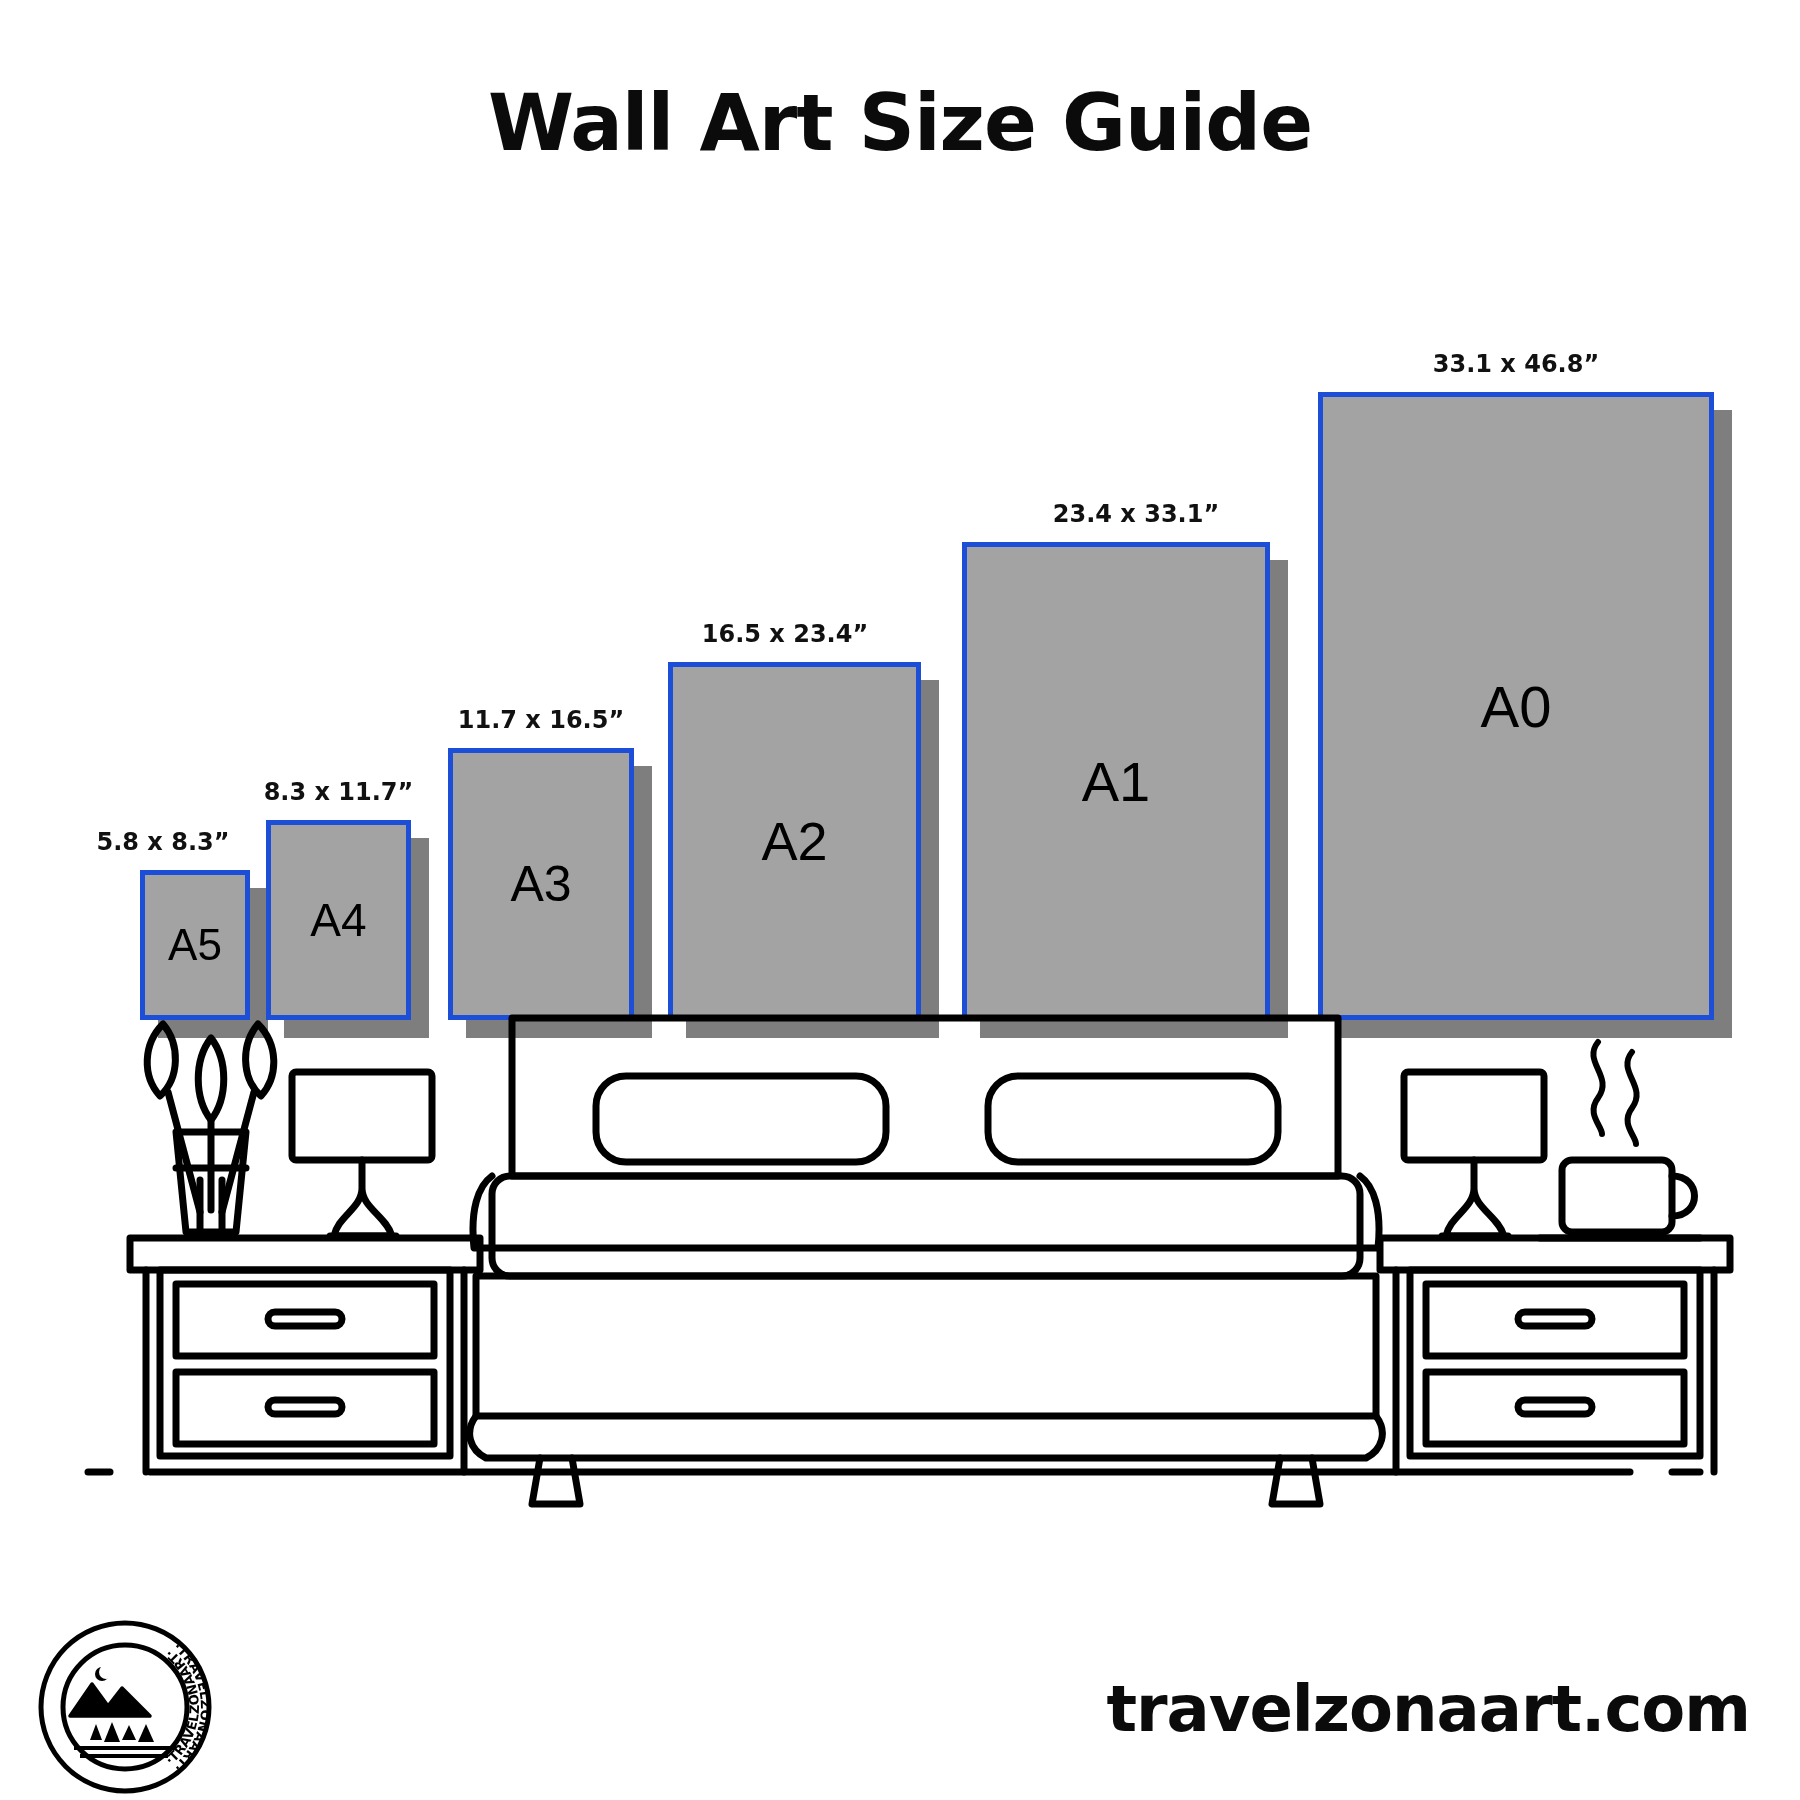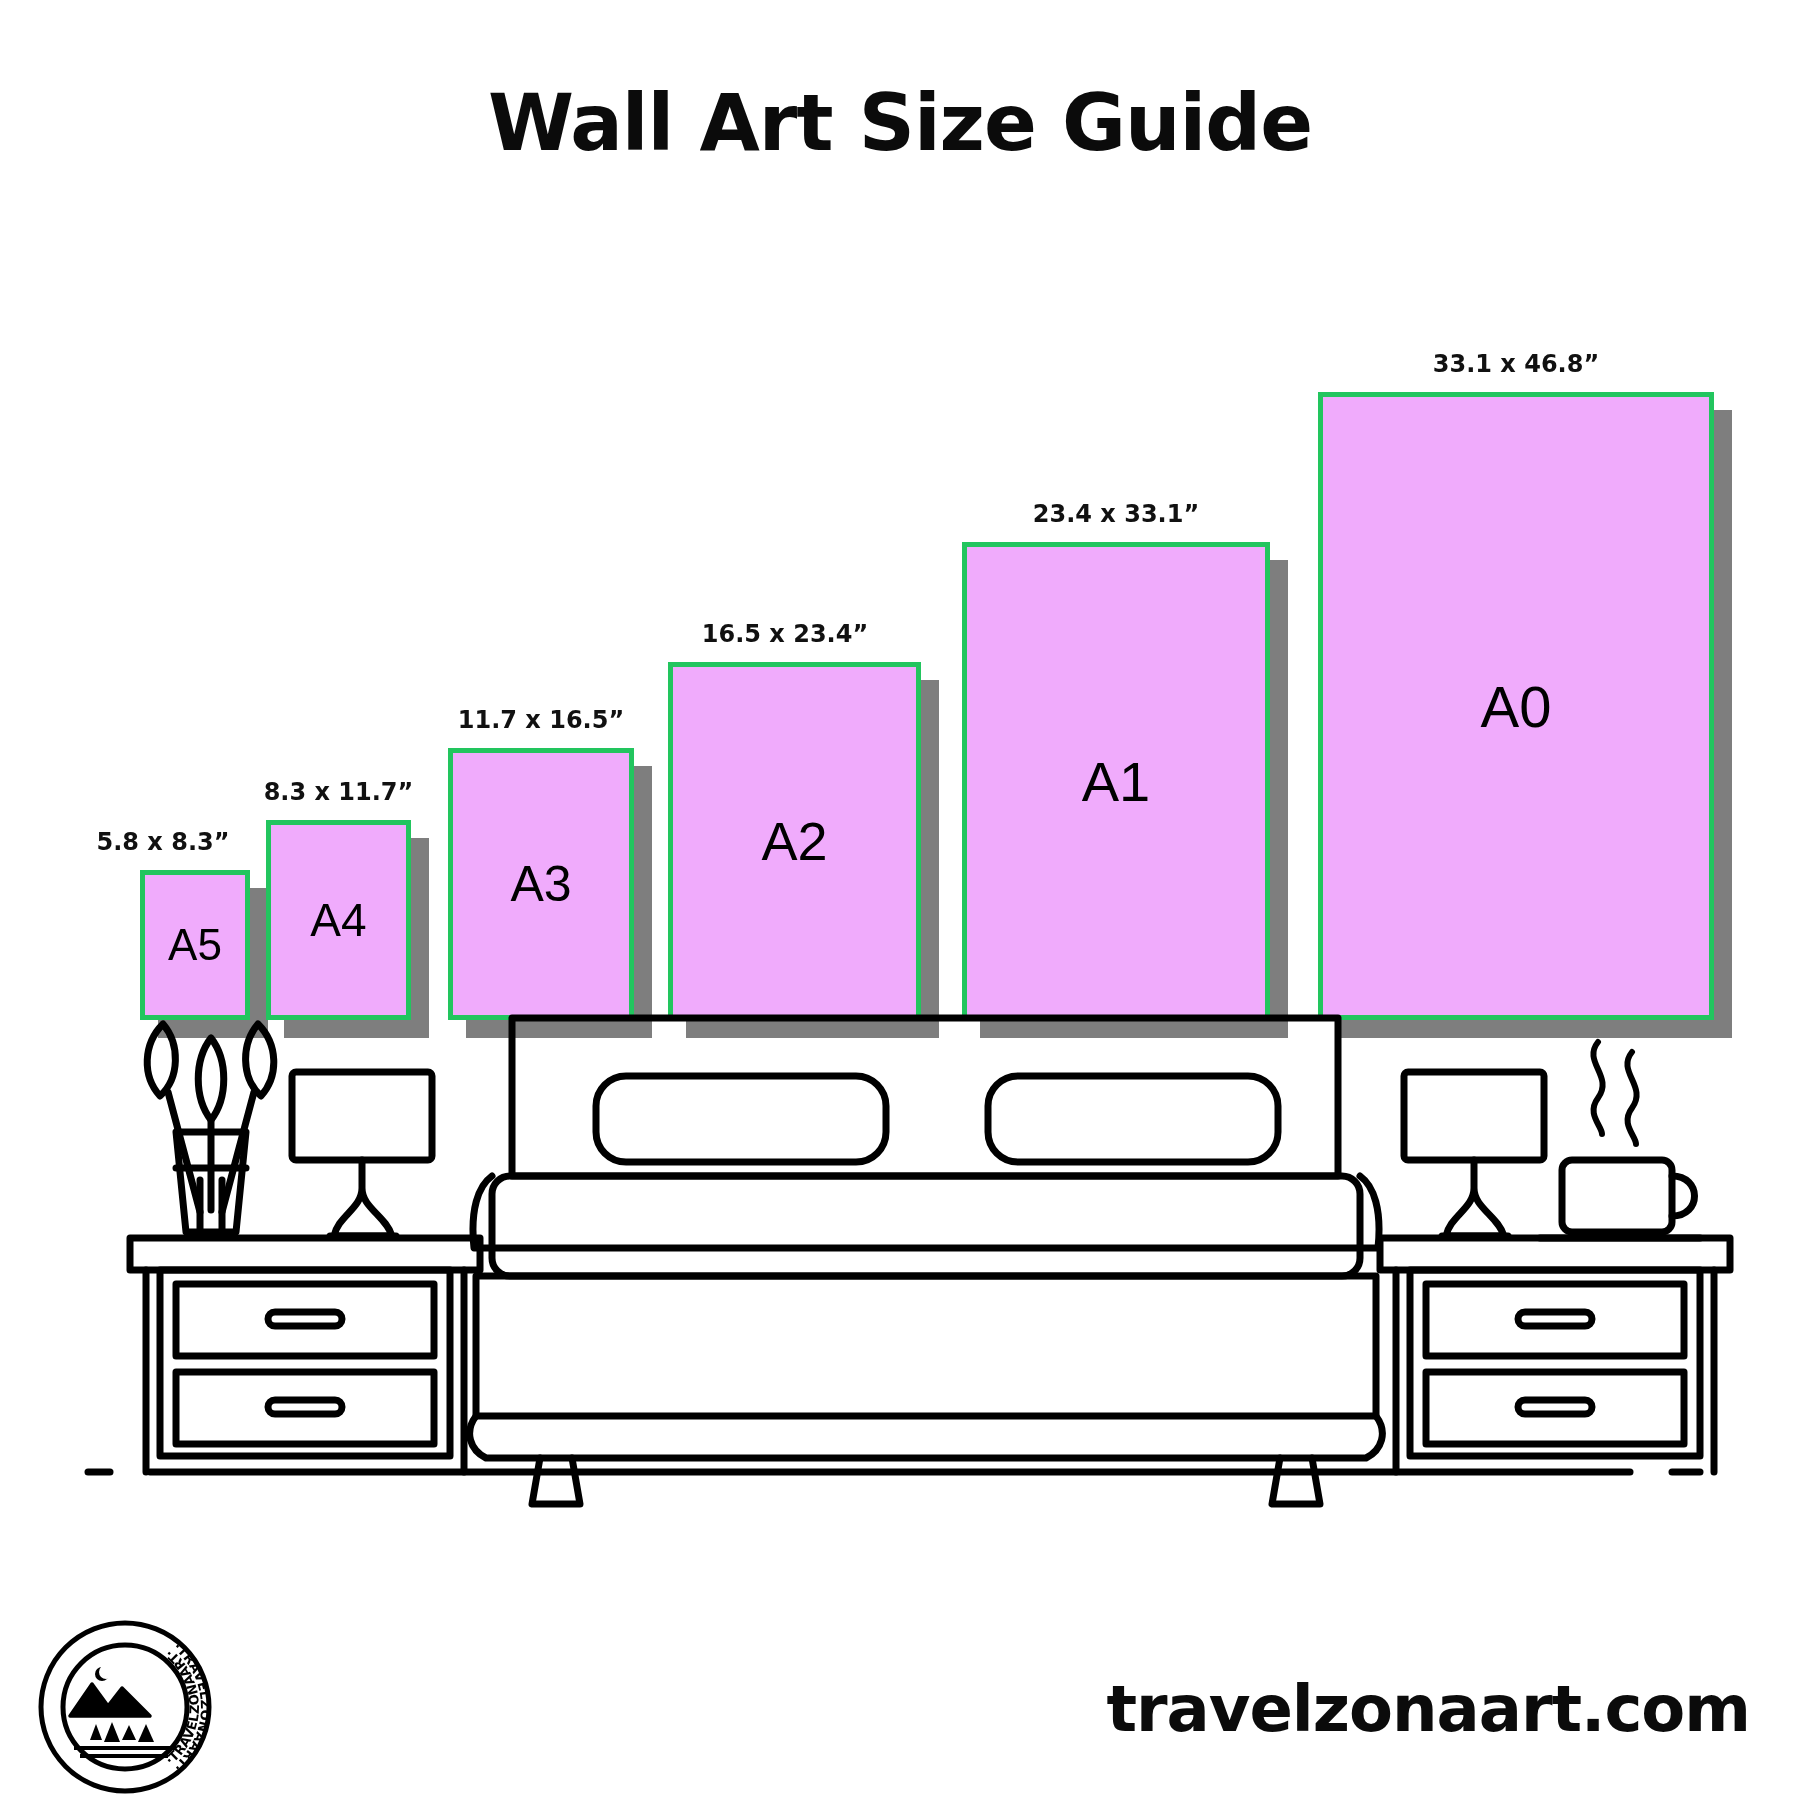--- a/index.html
+++ b/index.html
@@ -64,22 +64,22 @@
     height: 100%;
     background: #7e7e7e;
   }
   .frame-box {
     position: absolute;
     left: 0;
     top: 0;
     width: 100%;
     height: 100%;
     box-sizing: border-box;
-    background: #f0abfc;
-    border: 5px solid #22c55e;
+    background: #a3a3a3;
+    border: 5px solid #1d4ed8;
     display: flex;
     align-items: center;
     justify-content: center;
   }
   .frame-label {
     font-size: 46px;
     font-weight: normal;
     color: #000;
     font-family: "Liberation Sans", sans-serif;
   }
@@ -151,21 +151,21 @@
   <div class="size-item" style="left:668px; width:234px; height:358px;">
     <div class="size-caption" style="top:-42px;">16.5 x 23.4”</div>
     <div class="frame-wrap" style="width:253px; height:358px;">
       <div class="frame-shadow"></div>
       <div class="frame-box">
         <span class="frame-label" style="font-size:54px;">A2</span>
       </div>
     </div>
   </div>
 
-  <div class="size-item" style="left:962px; width:308px; height:478px;">
+  <div class="size-item" style="left:962px; width:308px; height:478px;padding-left:40px;">
     <div class="size-caption" style="top:-42px;">23.4 x 33.1”</div>
     <div class="frame-wrap" style="width:308px; height:478px;">
       <div class="frame-shadow"></div>
       <div class="frame-box">
         <span class="frame-label" style="font-size:56px;">A1</span>
       </div>
     </div>
   </div>
 
   <div class="size-item" style="left:1318px; width:396px; height:628px;">

